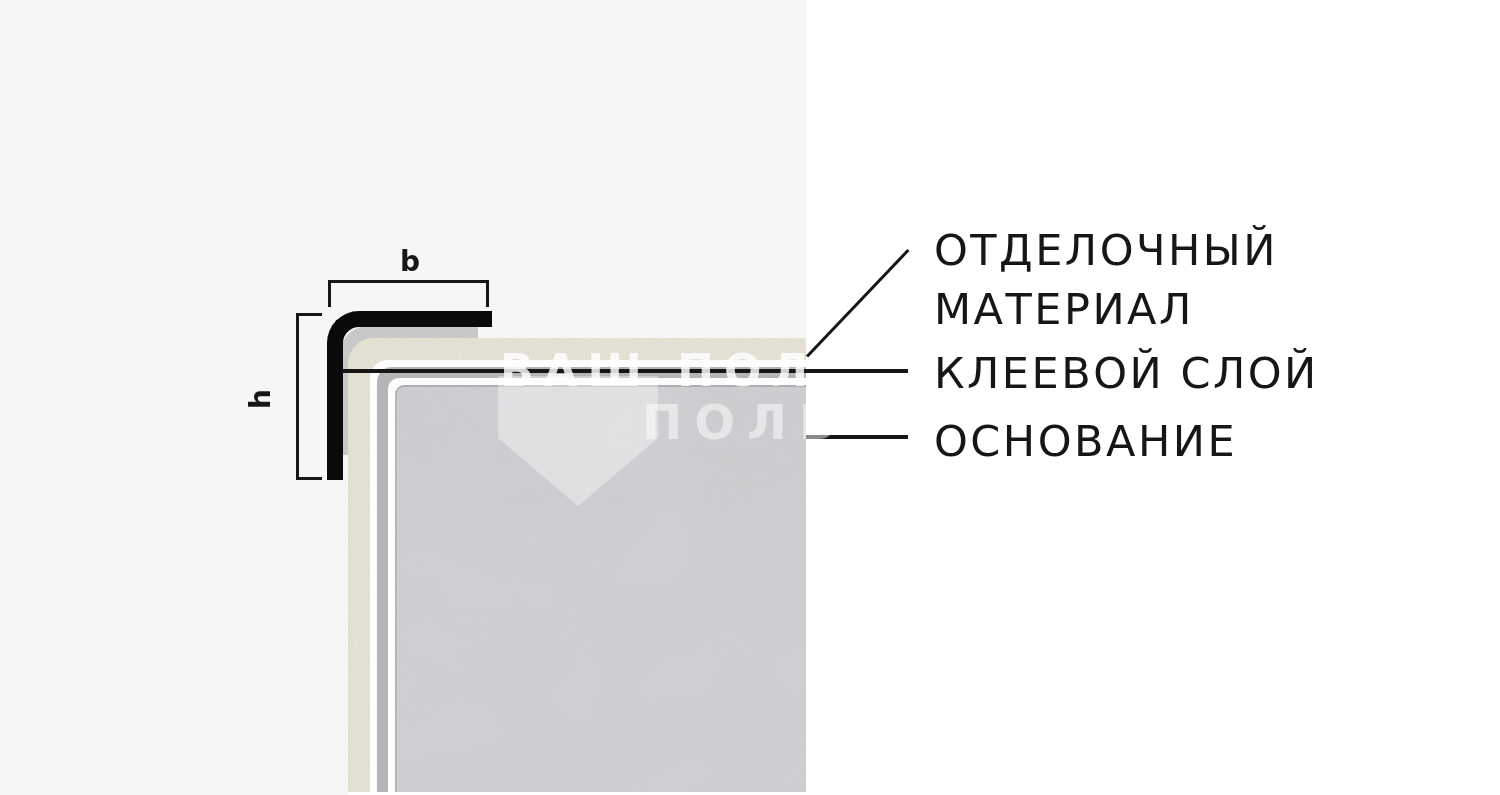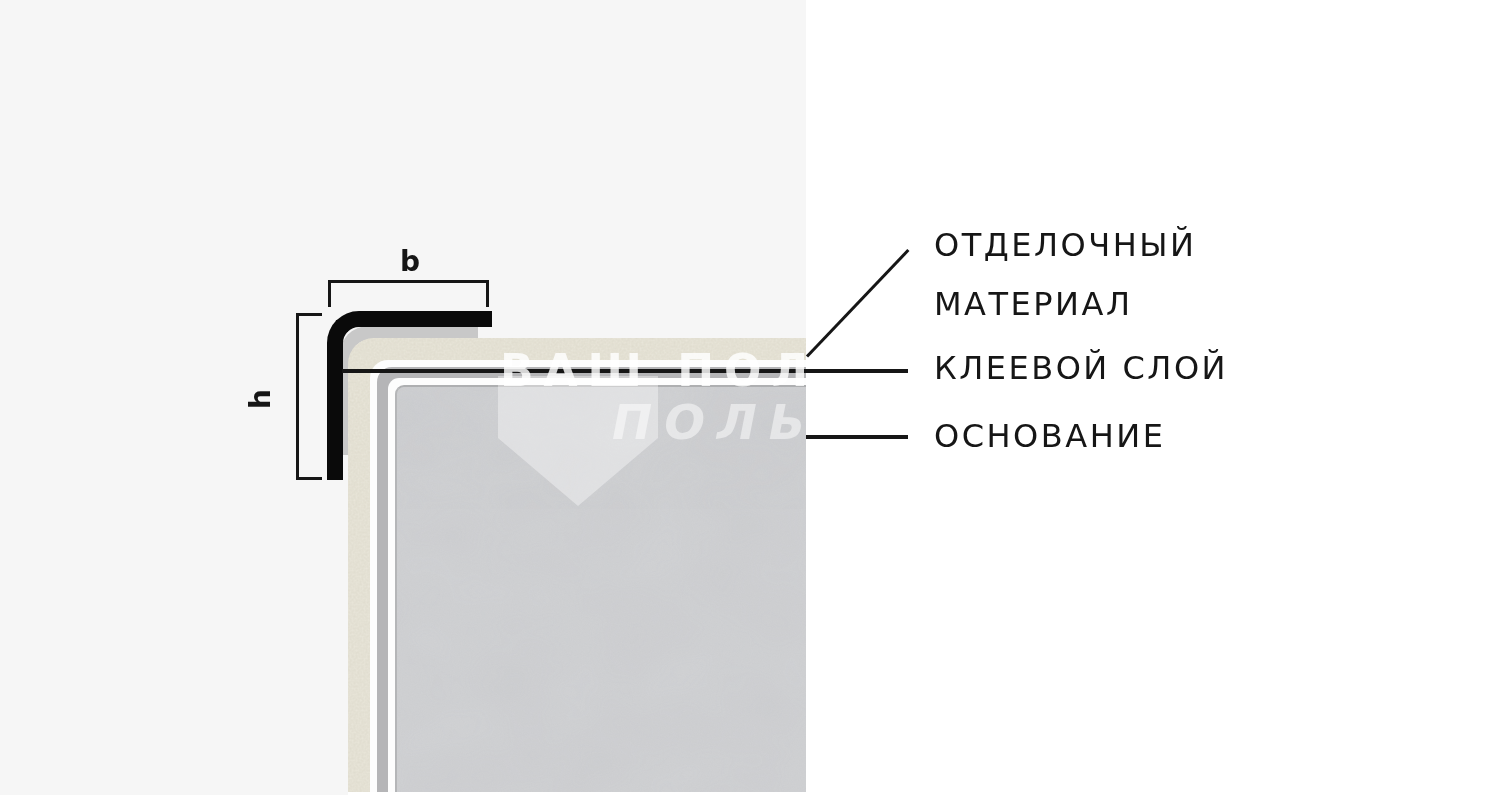--- a/index.html
+++ b/index.html
@@ -55,24 +55,24 @@
   .leader { background: var(--ink, #111111); z-index: 10; }
   .leader-diagonal { left: 807px; top: 355px; width: 147px; height: 3px;
                      transform-origin: 0 50%; transform: rotate(-46.4deg); }
   .leader-adhesive { left: 342px; top: 369px; width: 566px; height: 4px; }
   .leader-base     { left: 806px; top: 435px; width: 102px; height: 4px; }
 
   
   .wm { z-index: 11; font-weight: bold; white-space: nowrap; }
   .wm-shield { left: 498px; top: 376px; width: 160px; height: 130px; z-index: 11; }
   .wm-line1 { left: 500px; top: 345px; font-size: 44px; letter-spacing: 10px; color: rgba(255,255,255,0.82); }
-  .wm-line2 { left: 612px; top: 394px; font-size: 48px; letter-spacing: 12px; color: rgba(255,255,255,0.50); font-style: italic; }
+  .wm-line2 { left: 642px; top: 394px; font-size: 48px; letter-spacing: 12px; color: rgba(255,255,255,0.50); }
 
   
-  .callout { color: var(--ink, #1b1b1b); font-size: 32px; line-height: 1; letter-spacing: 2.5px;
+  .callout { color: var(--ink, #1b1b1b); font-size: 43px; line-height: 1; letter-spacing: 2.5px;
              white-space: nowrap; z-index: 12; }
   .callout-fin1 { left: 934px; top: 229px; }
   .callout-fin2 { left: 934px; top: 288px; }
   .callout-adh  { left: 934px; top: 352px; }
   .callout-base { left: 934px; top: 420px; text-align: right; }
 </style>
 </head>
 <body>
 
 <div class="stage">

